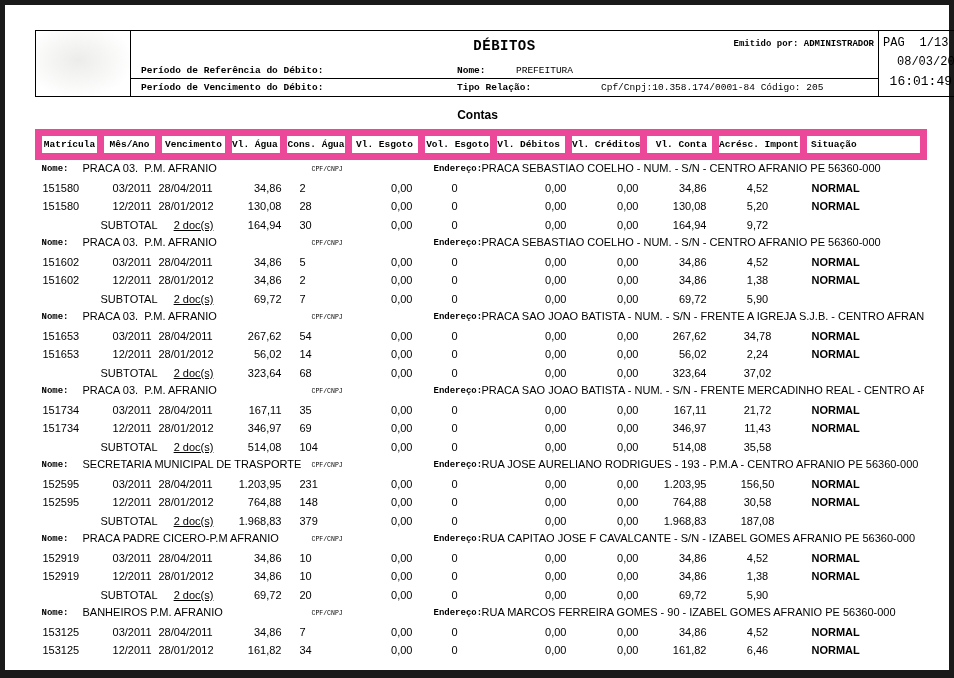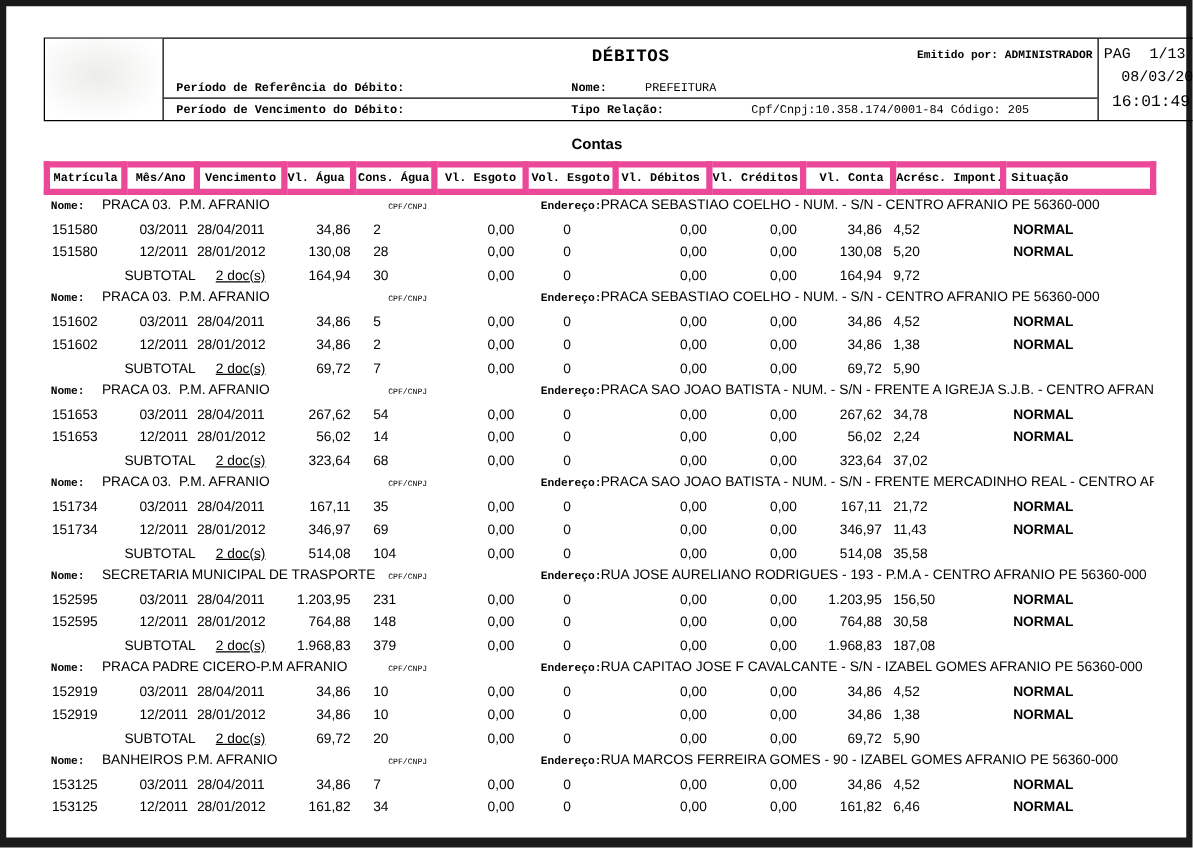--- a/index.html
+++ b/index.html
@@ -27,41 +27,41 @@
   .pag-date{text-align:right;padding-right:5px;line-height:19px;}
   .pag-time{text-align:right;padding-right:22px;font-size:13px;line-height:20px;}
 
   
   .contas{position:absolute;left:30px;top:103px;width:885px;text-align:center;
           font:bold 12px "Liberation Sans",sans-serif;}
 
   
   .tbl{position:absolute;left:30px;top:124px;width:885px;border-collapse:collapse;
        table-layout:fixed;}
-  .tbl th{border:5px solid #ec4899;font:bold 9.5px "Liberation Mono",monospace;height:17px;
+  .tbl th{border:7px solid #ec4899;font:bold 9.5px "Liberation Mono",monospace;height:17px;
           padding:0;overflow:hidden;white-space:nowrap;}
   .tbl td{font:11px "Liberation Sans",sans-serif;height:18.5px;padding:0;
           white-space:nowrap;overflow:hidden;}
   .tbl th:nth-child(1),.tbl th:nth-child(2),.tbl th:nth-child(3),.tbl th:nth-child(5),
   .tbl th:nth-child(7),.tbl th:nth-child(11){text-align:center;}
   .tbl th:nth-child(4),.tbl th:nth-child(6),.tbl th:nth-child(8),.tbl th:nth-child(9),
   .tbl th:nth-child(10){text-align:right;padding-right:5px;}
   .tbl th:nth-child(12){text-align:left;padding-left:4px;}
 
   .tbl td:nth-child(1){text-align:left;padding-left:4px;}
   .tbl td:nth-child(2){text-align:right;padding-right:7px;}
   .tbl td:nth-child(3){padding-right:10px;}
   .tbl td:nth-child(4){text-align:right;padding-right:2px;}
   .tbl td:nth-child(5){text-align:left;padding-left:16px;}
   .tbl td:nth-child(6){text-align:right;padding-right:9px;}
   .tbl td:nth-child(7){text-align:left;padding-left:30px;}
   .tbl td:nth-child(8){text-align:right;padding-right:2px;}
   .tbl td:nth-child(9){text-align:right;padding-right:5px;}
   .tbl td:nth-child(10){text-align:right;padding-right:9px;}
-  .tbl td:nth-child(11){text-align:left;padding-right:4px;}
+  .tbl td:nth-child(11){text-align:center;padding-right:4px;}
   .tbl td:nth-child(12){text-align:left;padding-left:8px;font-weight:bold;}
   .tbl tr.subtotal td:nth-child(3){text-align:center;padding-left:10px;text-decoration:underline;}
 
   
   .gh{position:relative;}
   .gh .nl{position:absolute;left:3px;top:4px;font:bold 9px "Liberation Mono",monospace;}
   .gh .nv{position:absolute;left:44px;top:2px;font:11px "Liberation Sans",sans-serif;white-space:pre;}
   .gh .cl{position:absolute;left:273px;top:6px;font:6.5px "Liberation Mono",monospace;}
   .gh .el{position:absolute;left:395px;top:4px;font:bold 9px "Liberation Mono",monospace;}
   .gh .ev{position:absolute;left:443px;top:2px;font:11px "Liberation Sans",sans-serif;white-space:nowrap;}

